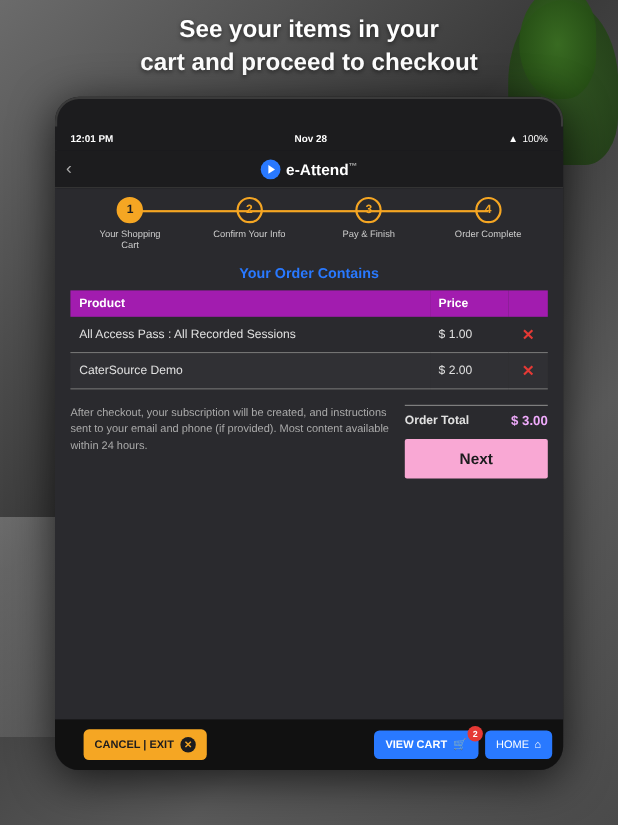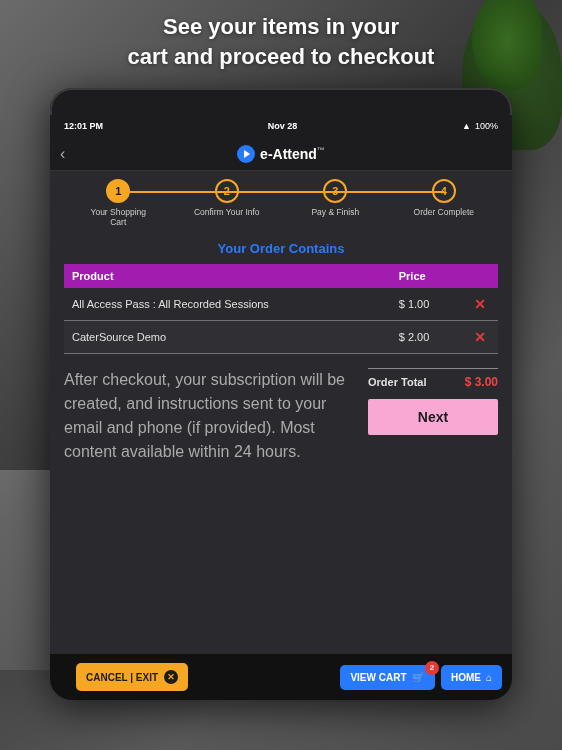--- a/index.html
+++ b/index.html
@@ -281,21 +281,21 @@
     
     .bottom-section {
       display: flex;
       align-items: flex-start;
       margin-top: 14px;
       gap: 10px;
     }
 
     .checkout-note {
       flex: 1;
-      font-size: 16px;
+      font-size: 10px;
       color: #aaa;
       line-height: 1.5;
     }
 
     .order-total-section {
       display: flex;
       flex-direction: column;
       align-items: center;
       min-width: 130px;
     }
@@ -313,21 +313,21 @@
 
     .order-total-label {
       font-size: 11px;
       font-weight: 600;
       color: #e0e0e0;
     }
 
     .order-total-amount {
       font-size: 12px;
       font-weight: 700;
-      color: #ef4444;
+      color: #f0abfc;
     }
 
     .next-btn {
       background: #f9a8d4;
       color: #1c1c1e;
       border: none;
       border-radius: 2px;
       padding: 10px 0;
       width: 100%;
       font-size: 14px;
@@ -414,21 +414,21 @@
       font-weight: 700;
     }
 
     .home-btn {
       background: #2979ff;
       color: white;
       border: none;
       border-radius: 5px;
       padding: 7px 10px;
       font-size: 10px;
-      font-weight: 700;
+      font-weight: 400;
       cursor: pointer;
       display: flex;
       align-items: flex-end;
       gap: 5px;
     }
 
     .tablet-inner {
       height: calc(100% - 22px);
       display: flex;
       flex-direction: column;

